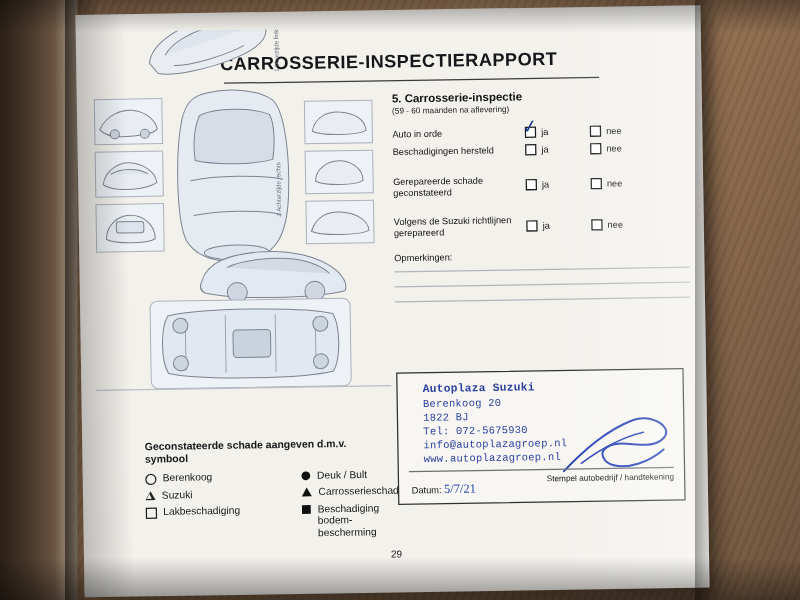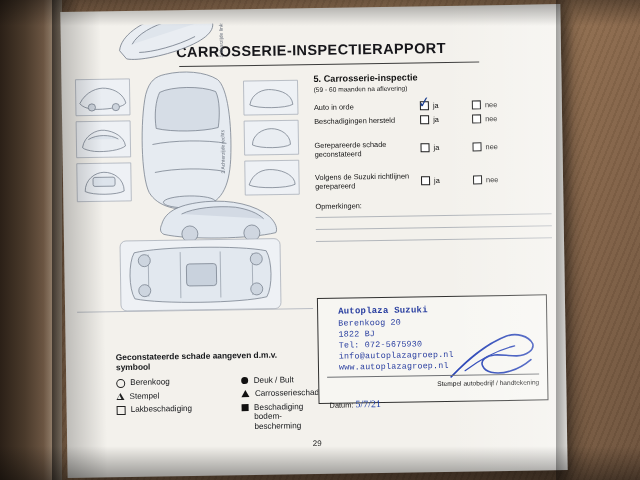--- a/index.html
+++ b/index.html
@@ -285,21 +285,21 @@
     position: absolute;
     left: 8px;
     right: 8px;
     top: 78px;
     height: 1px;
     background: #6d6f72;
   }
   .datum {
     position: absolute;
     left: 10px;
-    top: 100px;
+    top: 88px;
     font-size: 7.4px;
     color: #111;
   }
   .datum-val {
     color: #1f3fa8;
     font-family: "Liberation Serif", serif;
     font-size: 10px;
     margin-left: 2px;
   }
   .stempel {
@@ -441,21 +441,21 @@
       <div id="legend">
         <div class="legend-title">Geconstateerde schade aangeven d.m.v. symbool</div>
         <div class="legend-cols">
           <ul>
             <li>
               <span class="sym circle-o"></span>
               <span>Berenkoog</span>
             </li>
             <li>
               <span class="sym tri-o"></span>
-              <span>Stempel</span>
+              <span>Suzuki</span>
             </li>
             <li>
               <span class="sym sq-o"></span>
               <span>Lakbeschadiging</span>
             </li>
           </ul>
           <ul>
             <li>
               <span class="sym circle-f"></span>
               <span>Deuk / Bult</span>

